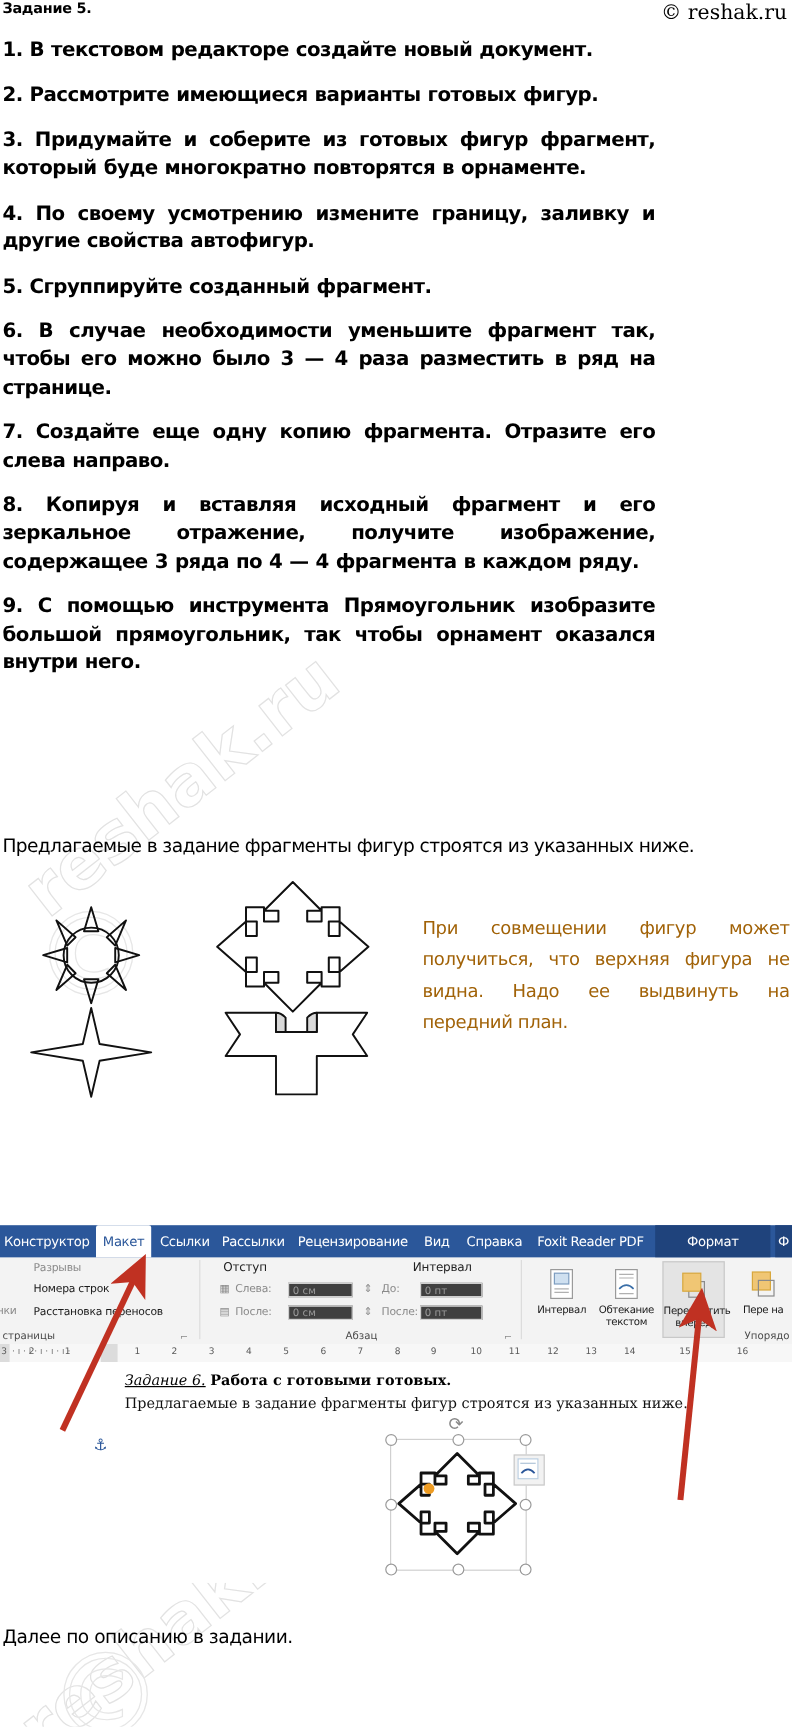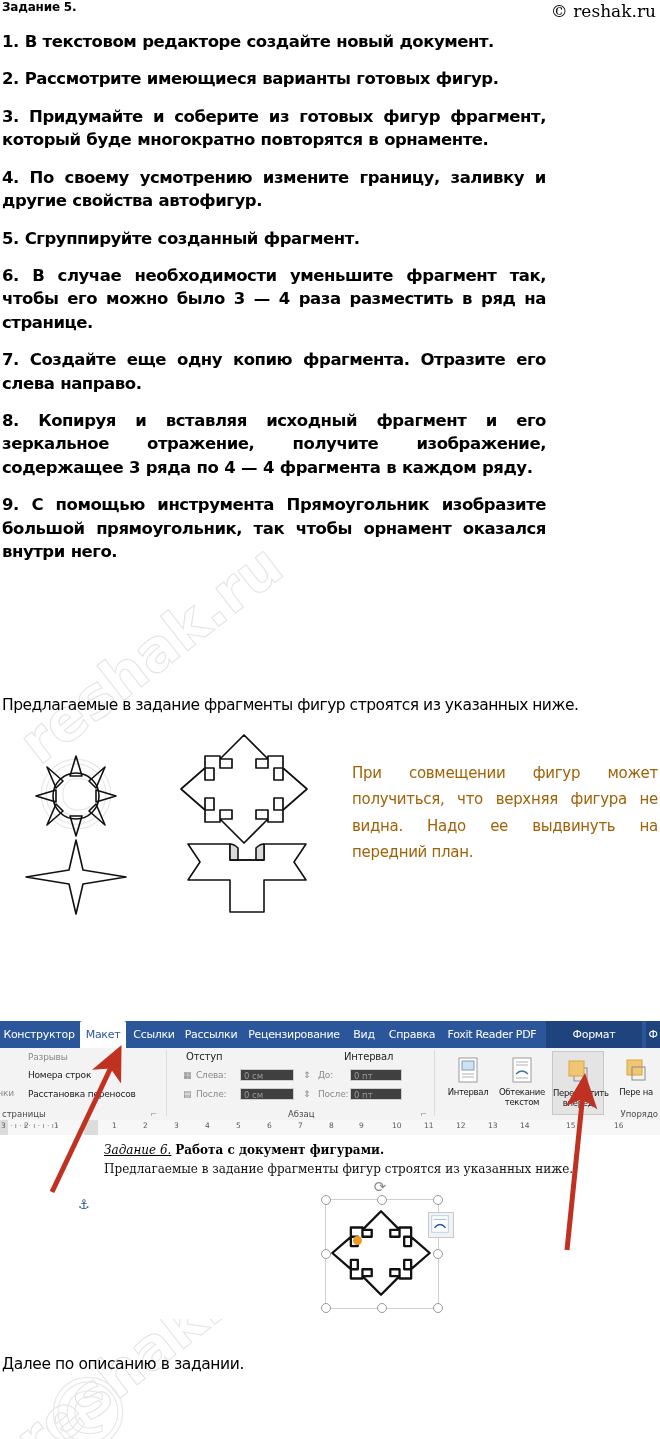--- a/index.html
+++ b/index.html
@@ -297,21 +297,21 @@
       <div class="tick-text" style="left:488px;">13</div>
       <div class="tick-text" style="left:520px;">14</div>
       <div class="tick-text" style="left:566px;">15</div>
       <div class="tick-text" style="left:614px;">16</div>
       <div class="tick-text" style="left:10px;top:1px;color:#777;">· ı · ı · ı · ı · ı ·</div>
     </div>
 
     <div class="doc-area">
       <div class="doc-h">
         <i>Задание 6.</i>
-        <b>Работа с документ фигурами.</b>
+        <b>Работа с готовыми готовых.</b>
       </div>
       <div class="doc-p">Предлагаемые в задание фрагменты фигур строятся из указанных ниже.</div>
       <div class="anchor">⚓</div>
 
       <div class="rot-handle">⟳</div>
       <div class="sel-box"></div>
 
       <svg style="position:absolute;left:330px;top:66px;width:102px;height:104px;" viewBox="0 0 132 114">
         <path d="M66 3 L90 27 L78 27 L78 36 L90 36 L90 24 L105 24 L105 36 L96 36 L96 48
                  L105 48 L105 36 L129 57 L105 78 L105 66 L96 66 L96 78 L105 78 L105 90

